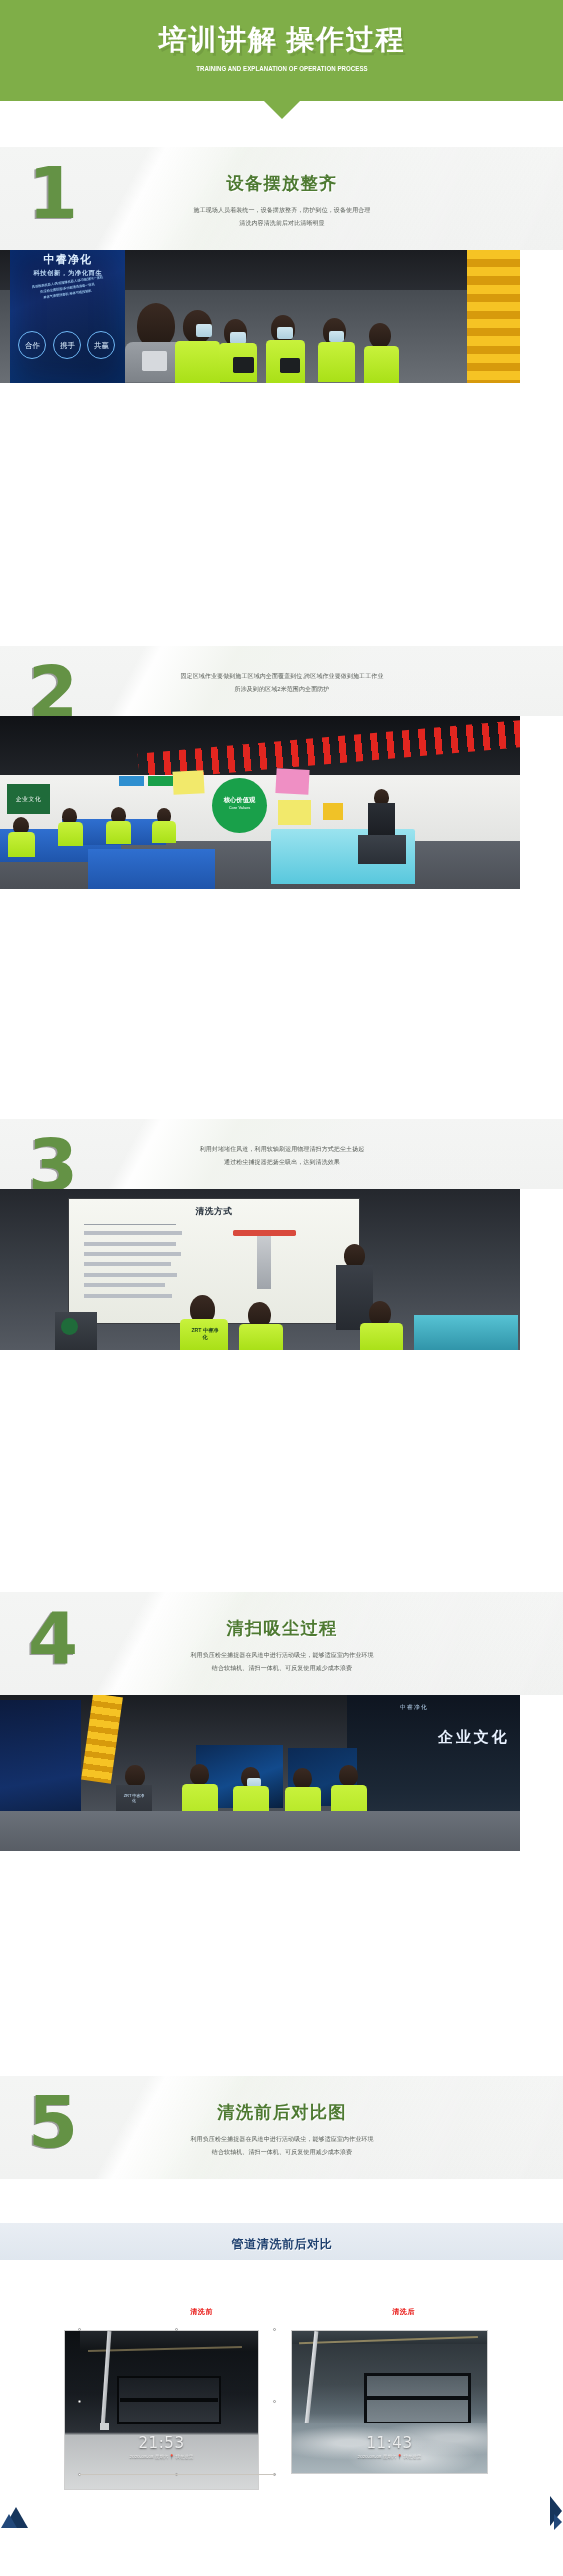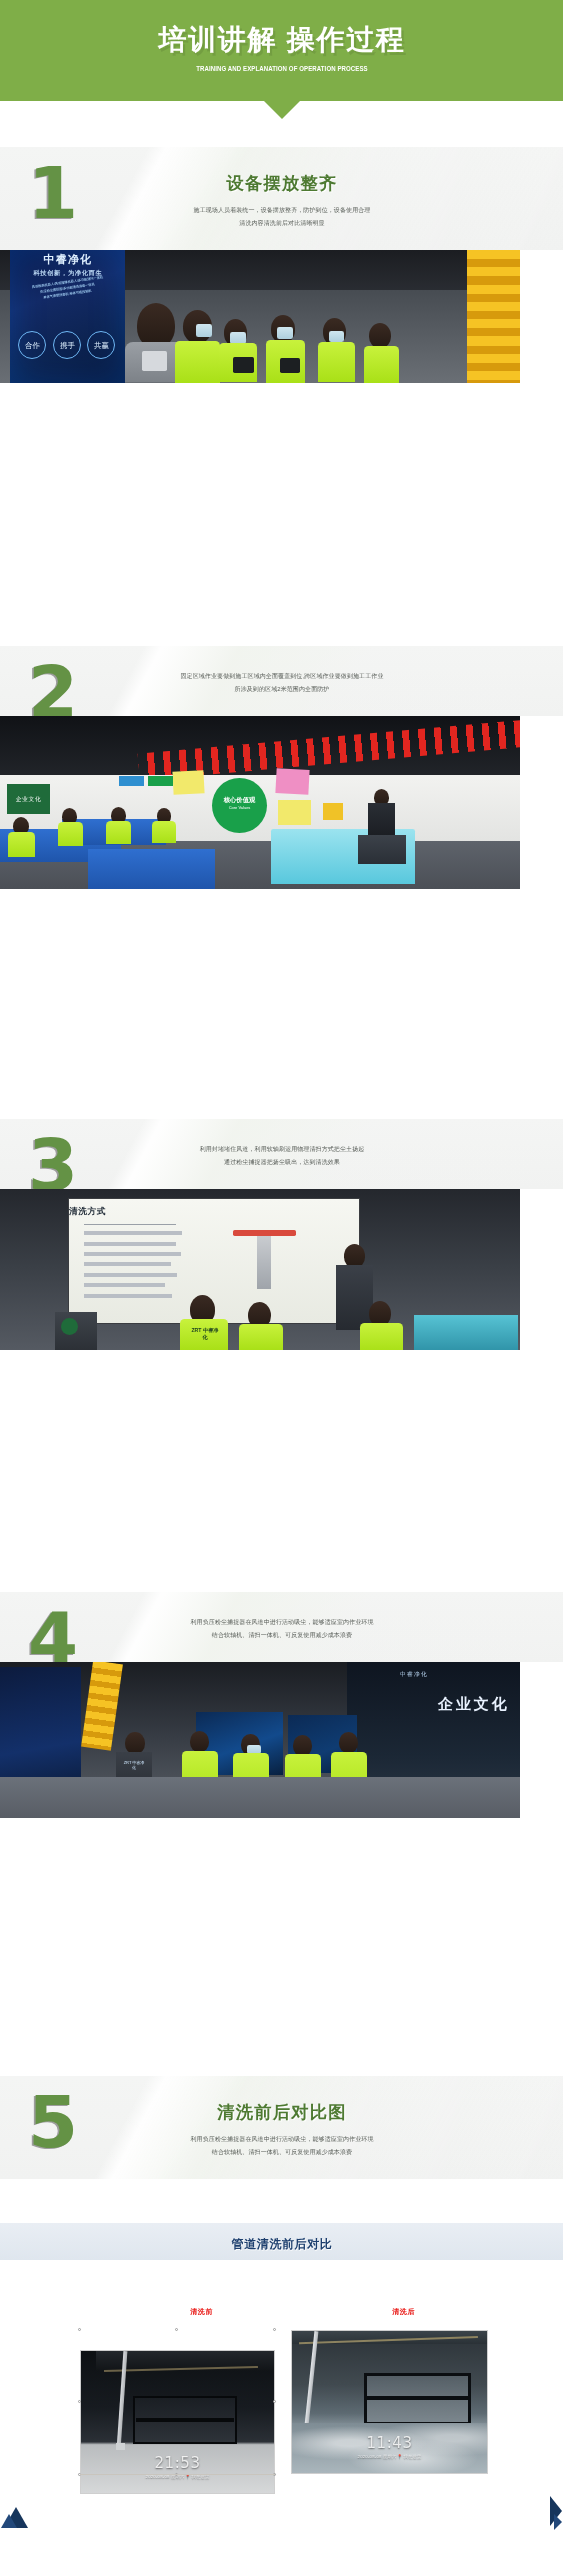--- a/index.html
+++ b/index.html
@@ -10,21 +10,21 @@
     background:#ffffff;
   }
   .page { width:564px; height:2576px; position:relative; }
 
   
   .hero { position:absolute; left:0; top:0; width:564px; height:101px; background:#7FAE48; }
   .hero-title {
     position:absolute; left:0; top:21px; width:564px; text-align:center;
     color:#ffffff; font-size:28px; font-weight:bold; letter-spacing:1.7px;
     text-shadow:2.3px 2.9px 0 rgba(0,0,0,0.09);
-    font-family:Liberation Sans, sans-serif;
+    font-family:Liberation Serif, serif;
   }
   .hero-sub {
     position:absolute; left:0; top:65px; width:564px; text-align:center;
     color:#ffffff; font-size:6.6px; font-weight:bold; letter-spacing:0.1px;
     transform:scaleX(0.92); transform-origin:center;
   }
   .hero-arrow {
     position:absolute; left:264px; top:101px; width:0; height:0;
     border-left:18.5px solid transparent; border-right:18.5px solid transparent;
     border-top:18px solid #7FAE48;
@@ -284,21 +284,21 @@
         <div class="sec-desc">
           <div>利用封堵堵住风道，利用软轴刷运用物理清扫方式把尘土扬起</div>
           <div>通过粉尘捕捉器把扬尘吸出，达到清洗效果</div>
         </div>
       </div>
     </div>
     <div class="photo ph3">
       <div style="position:absolute;left:0;top:0;width:100%;height:100%;background:linear-gradient(180deg,#24272d 0%,#3a3f46 48%,#555a62 100%);"></div>
 
       <div class="screen" style="left:68px;top:9.2px;width:292px;height:126px;">
-        <div style="position:absolute;left:0;top:7px;width:100%;text-align:left;color:#1f2a36;font-size:8.7px;font-weight:bold;letter-spacing:0.6px;">清洗方式</div>
+        <div style="position:absolute;left:0;top:7px;width:100%;text-align:center;color:#1f2a36;font-size:8.7px;font-weight:bold;letter-spacing:0.6px;">清洗方式</div>
         <div style="position:absolute;left:15px;top:25px;width:92px;height:0.6px;background:#9aa0a8;"></div>
         <div style="position:absolute;left:15px;top:32px;width:98px;height:3.5px;background:#b9bec5;"></div>
         <div style="position:absolute;left:15px;top:43px;width:92px;height:3.5px;background:#b9bec5;"></div>
         <div style="position:absolute;left:15px;top:53px;width:97px;height:3.5px;background:#b9bec5;"></div>
         <div style="position:absolute;left:15px;top:63px;width:87px;height:3.5px;background:#b9bec5;"></div>
         <div style="position:absolute;left:15px;top:74px;width:93px;height:3.5px;background:#b9bec5;"></div>
         <div style="position:absolute;left:15px;top:84px;width:81px;height:3.5px;background:#b9bec5;"></div>
         <div style="position:absolute;left:15px;top:95px;width:88px;height:3.5px;background:#b9bec5;"></div>
         <div style="position:absolute;left:164px;top:31px;width:63px;height:5.8px;background:#d94a3d;border-radius:1.7px;"></div>
         <div style="position:absolute;left:188px;top:37px;width:14px;height:53px;background:linear-gradient(180deg,#c9ccd0 0%,#9fa4aa 100%);"></div>
@@ -317,20 +317,21 @@
       <div style="position:absolute;left:55px;top:123px;width:42px;height:38px;background:linear-gradient(180deg,#3f444b 0%,#2c3036 100%);"></div>
       <div style="position:absolute;left:61px;top:129px;width:17.3px;height:17.3px;border-radius:50%;background:#1f6b3a;"></div>
       <div style="position:absolute;left:414px;top:126px;width:104px;height:36px;background:linear-gradient(180deg,#57c3d4 0%,#2f93a8 100%);"></div>
     </div>
   </div>
 
   <div class="section" style="top:1592px;">
     <div class="sec-head">
       <div class="sec-num">4</div>
       <div class="sec-body">
+        <div class="sec-title">清扫吸尘过程</div>
         <div class="sec-desc">
           <div>利用负压粉尘捕捉器在风道中进行活动吸尘，能够适应室内作业环境</div>
           <div>结合软轴机、清扫一体机、可反复使用减少成本浪费</div>
         </div>
       </div>
     </div>
     <div class="photo ph4">
       <div style="position:absolute;left:0;top:0;width:100%;height:100%;background:linear-gradient(180deg,#1a1d22 0%,#333840 42%,#5c626a 100%);"></div>
 
       <div style="position:absolute;left:0;top:4.6px;width:81px;height:133px;background:linear-gradient(170deg,#0c1b3e 0%,#13306a 60%,#0a1934 100%);"></div>
@@ -372,21 +373,21 @@
       </div>
     </div>
   </div>
 
   <div class="cmp-band" style="top:2223px;"></div>
   <div class="cmp-title" style="top:2236px;">管道清洗前后对比</div>
 
   <div class="cmp-label" style="left:144px; top:2307px;">清洗前</div>
   <div class="cmp-label" style="left:346px; top:2307px;">清洗后</div>
 
-  <div class="duct" style="left:80px; top:2330px; width:195px; height:144px;margin-top:20px;">
+  <div class="duct" style="left:64px; top:2330px; width:195px; height:160px;">
     <div class="inner" style="background:linear-gradient(180deg,#0d1013 0%,#171b20 40%,#2b3036 64%,#b9bcbe 66%,#d6d8d9 100%);"></div>
     <div style="position:absolute;left:15px;top:0;width:100%;height:19.6px;background:linear-gradient(180deg,#23272c 0%,#111417 100%);"></div>
     <div style="position:absolute;left:23px;top:17.3px;width:80%;height:2.3px;background:#6b6248;transform:rotate(-1.5deg);"></div>
     <div style="position:absolute;left:52px;top:45px;width:104px;height:48px;border:2.9px solid #07090b;background:linear-gradient(180deg,#1a1e23 0%,#2e3339 100%);"></div>
     <div style="position:absolute;left:55px;top:67px;width:98px;height:3.5px;background:#07090b;"></div>
     <div style="position:absolute;left:39px;top:0;width:4px;height:98px;background:linear-gradient(90deg,#d8dadd 0%,#aeb1b4 100%);transform:rotate(4deg);"></div>
     <div style="position:absolute;left:35px;top:92px;width:9.2px;height:7px;background:#cfd2d4;"></div>
     <div class="time" style="top:103px;">21:53</div>
     <div class="date" style="top:123px;">
       <span>2020-08-08 星期六</span>

